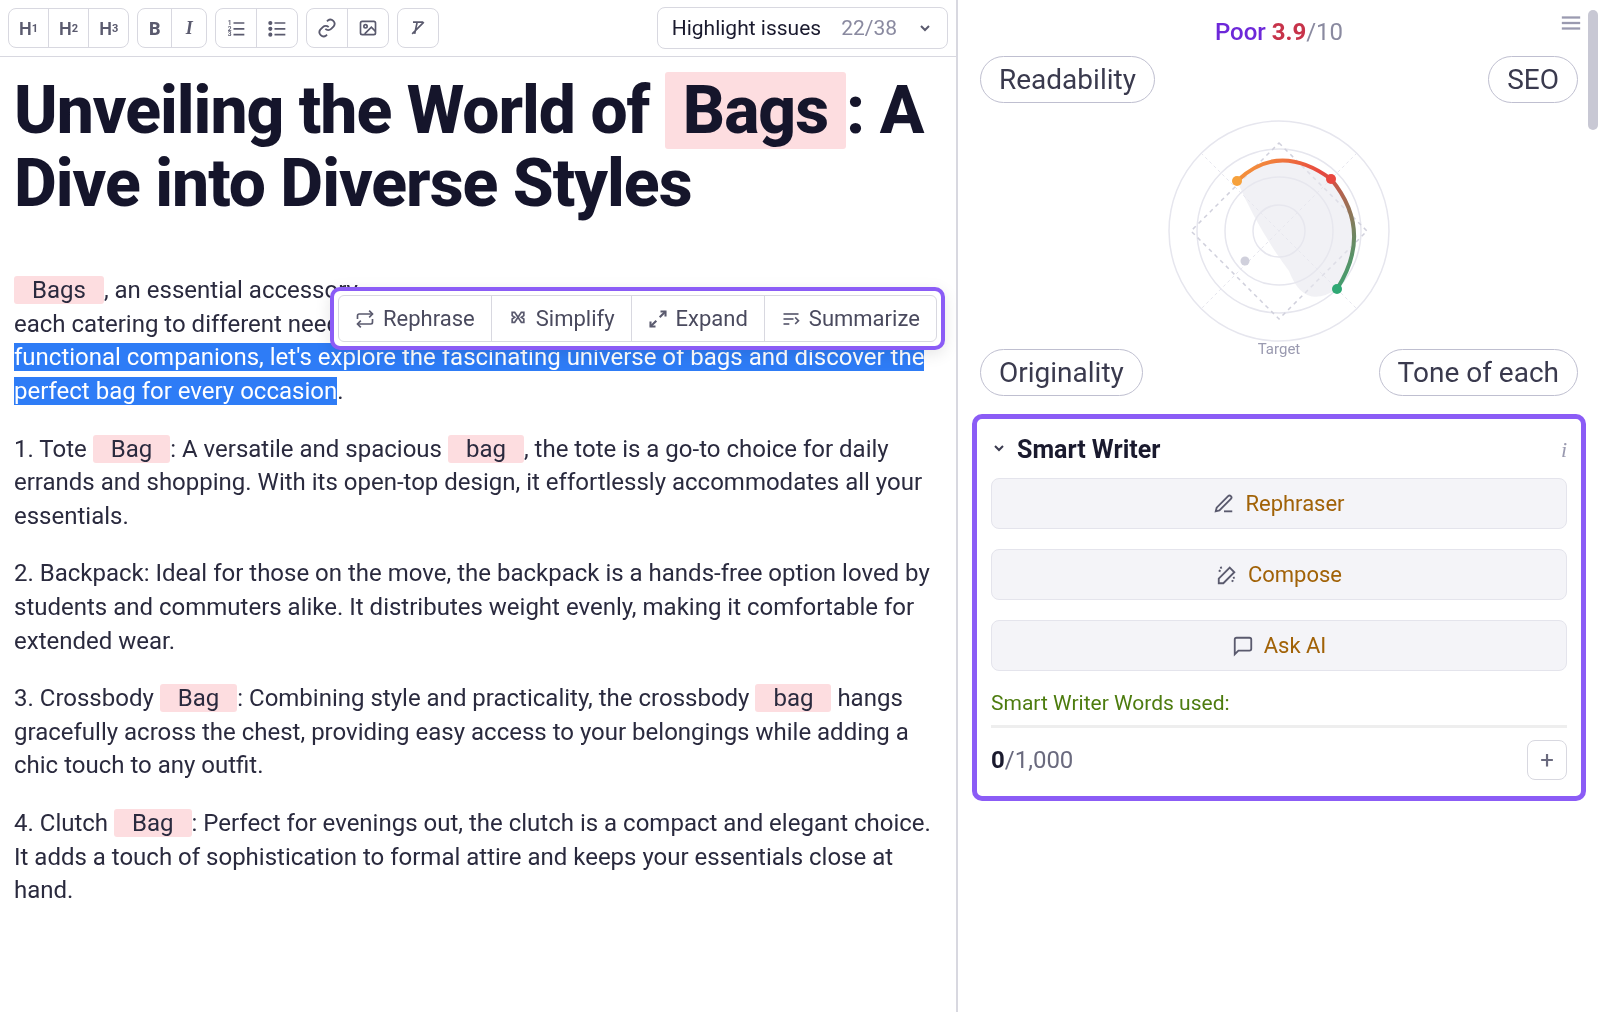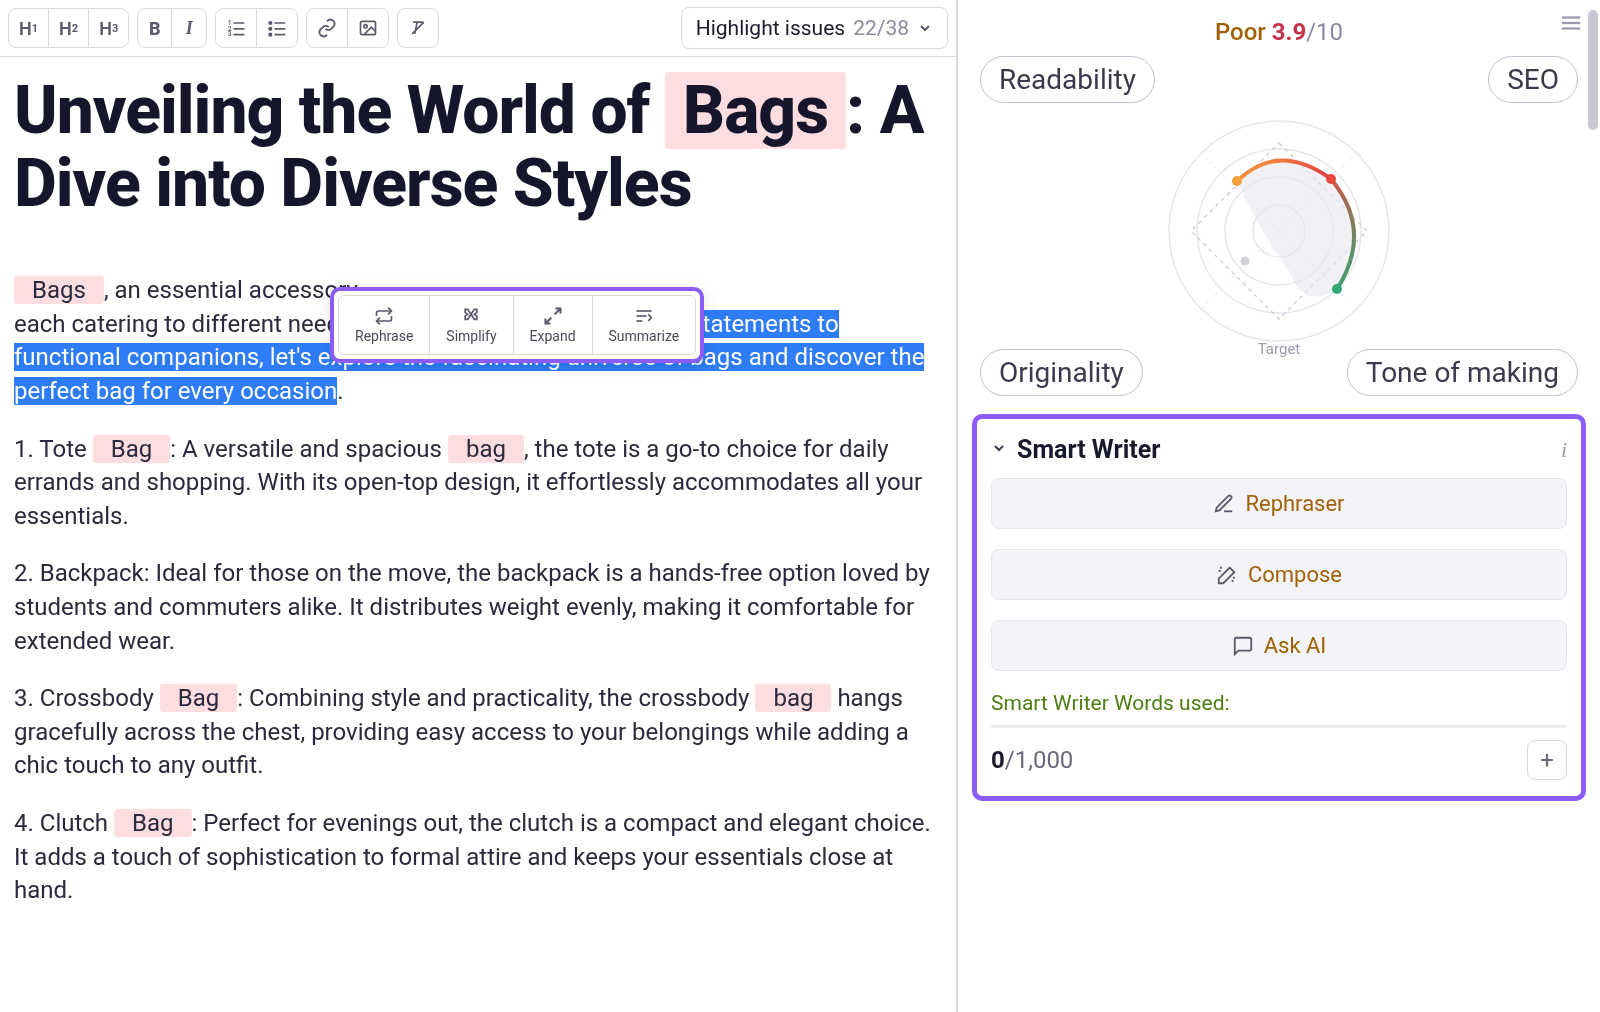--- a/index.html
+++ b/index.html
@@ -50,21 +50,21 @@
   .tool-btn .sub { font-size: 11px; font-weight: 700; }
   .tool-btn svg { width: 20px; height: 20px; }
   .highlight-issues {
     margin-left: auto;
     border: 1px solid #d8d8e0;
     border-radius: 8px;
     padding: 8px 14px;
     font-size: 21px;
     display: flex;
     align-items: center;
-    gap: 8px;
+    gap: 20px;
     cursor: pointer;
   }
   .highlight-issues .count { color: #8a8aa0; }
   .editor-body {
     flex: 1;
     padding: 18px 14px;
     overflow-y: auto;
     position: relative;
   }
   .title {
@@ -93,27 +93,26 @@
     box-shadow: 0 4px 16px rgba(0,0,0,0.1);
   }
   .floater-inner {
     display: flex;
     border: 1px solid #d8d8e0;
     border-radius: 6px;
     margin: 4px;
   }
   .float-btn {
     padding: 10px 16px;
-    font-size: 14px;
+    font-size: 22px;
     color: #4a4a5e;
     display: flex;
     align-items: center;
-    gap: 2px;
-    cursor: pointer;
-    flex-direction: column;
+    gap: 8px;
+    cursor: pointer;
   }
   .float-btn:not(:last-child) { border-right: 1px solid #d8d8e0; }
   .float-btn svg { width: 20px; height: 20px; }
 
   .side-pane {
     flex: 1;
     height: 100%;
     padding: 10px 14px;
     position: relative;
     overflow-y: auto;
@@ -122,21 +121,21 @@
     position: absolute;
     top: 14px;
     right: 18px;
     cursor: pointer;
   }
   .score-line {
     text-align: center;
     font-size: 24px;
     margin-top: 8px;
   }
-  .score-label { color: #a16207; font-weight: 500; }
+  .score-label { color: #6d28d9; font-weight: 500; }
   .score-val { color: #c7334a; font-weight: 700; }
   .score-max { color: #8a8aa0; }
   .radar-wrap { position: relative; height: 340px; margin-top: 10px;}
   .pill {
     position: absolute;
     border: 1.5px solid #bfbfd0;
     border-radius: 999px;
     padding: 6px 18px;
     font-size: 28px;
     color: #3a3a4e;
@@ -347,21 +346,21 @@
 
   <div class="score-line">
     <span class="score-label">Poor</span>
     <span class="score-val">3.9</span><span class="score-max">/10</span>
   </div>
 
   <div class="radar-wrap">
     <div class="pill readability">Readability</div>
     <div class="pill seo">SEO</div>
     <div class="pill originality">Originality</div>
-    <div class="pill tone">Tone of making</div>
+    <div class="pill tone">Tone of each</div>
     <svg class="radar-svg" width="240" height="240" viewBox="0 0 240 240">
       <g stroke="#e6e6ee" stroke-width="1.5" fill="none">
         <circle cx="120" cy="120" r="110"></circle>
         <circle cx="120" cy="120" r="82"></circle>
         <circle cx="120" cy="120" r="54"></circle>
         <circle cx="120" cy="120" r="26"></circle>
       </g>
       <g stroke="#e6e6ee" stroke-width="1" stroke-dasharray="3 3">
         <line x1="42" y1="42" x2="198" y2="198"></line>
         <line x1="198" y1="42" x2="42" y2="198"></line>

